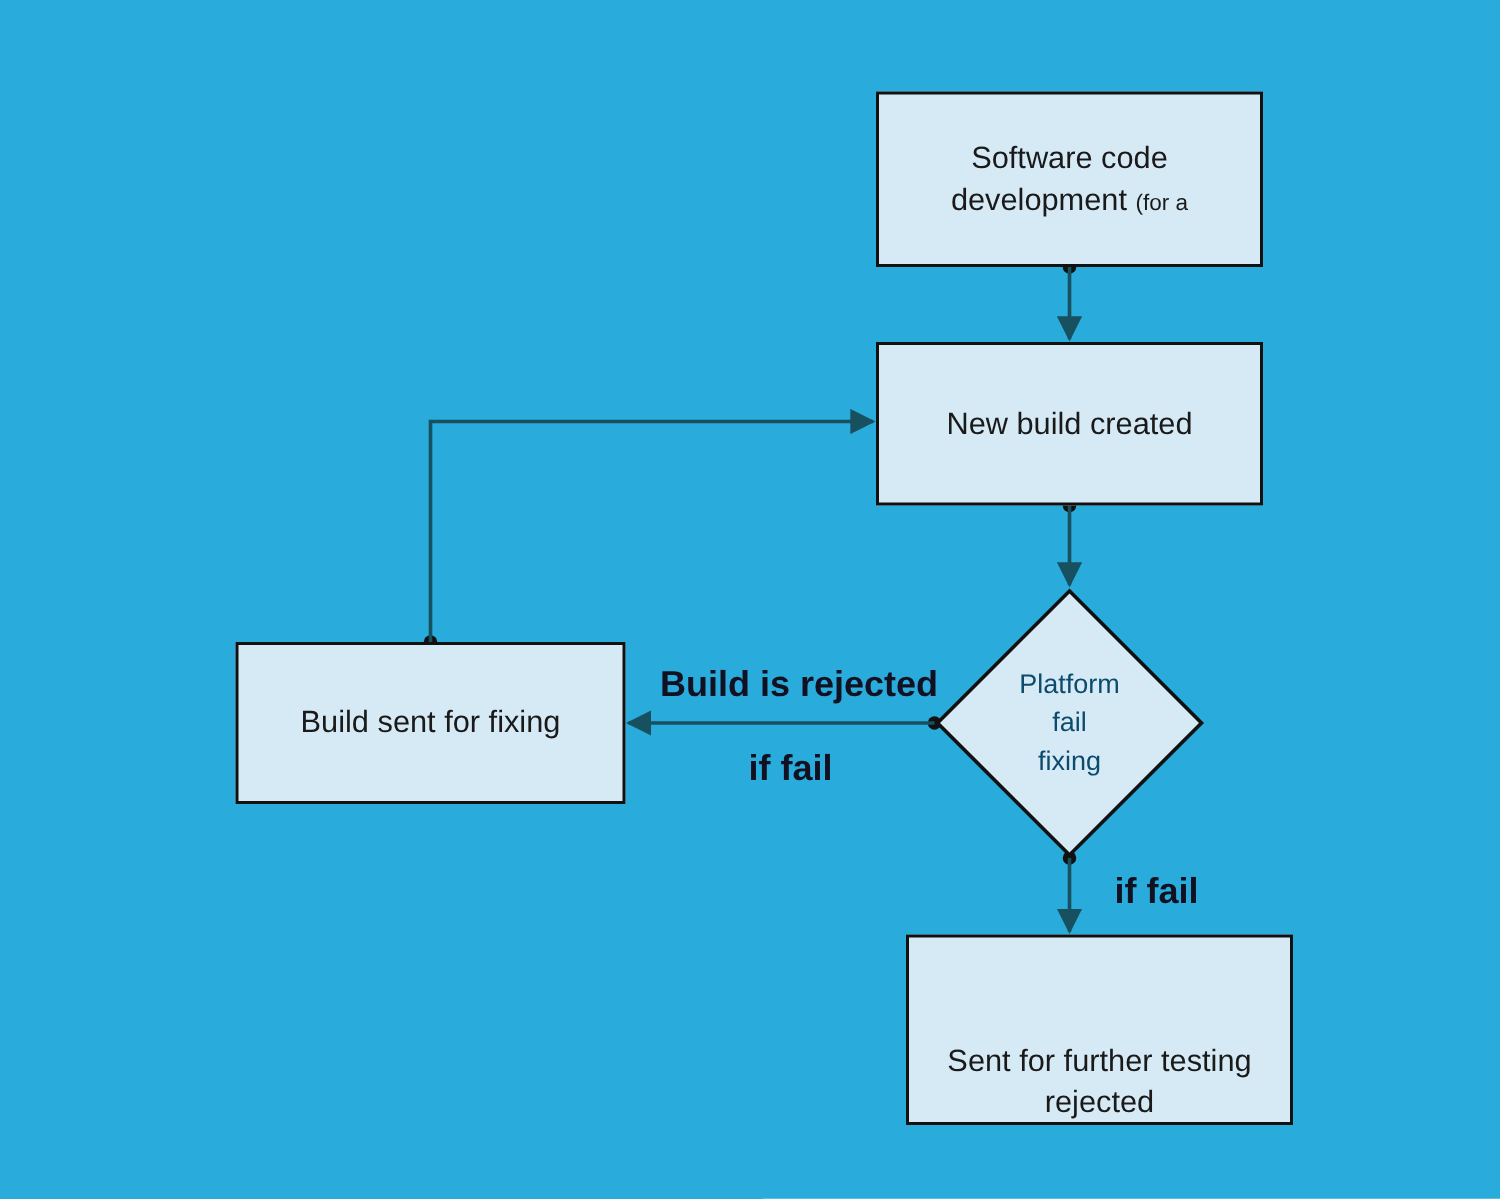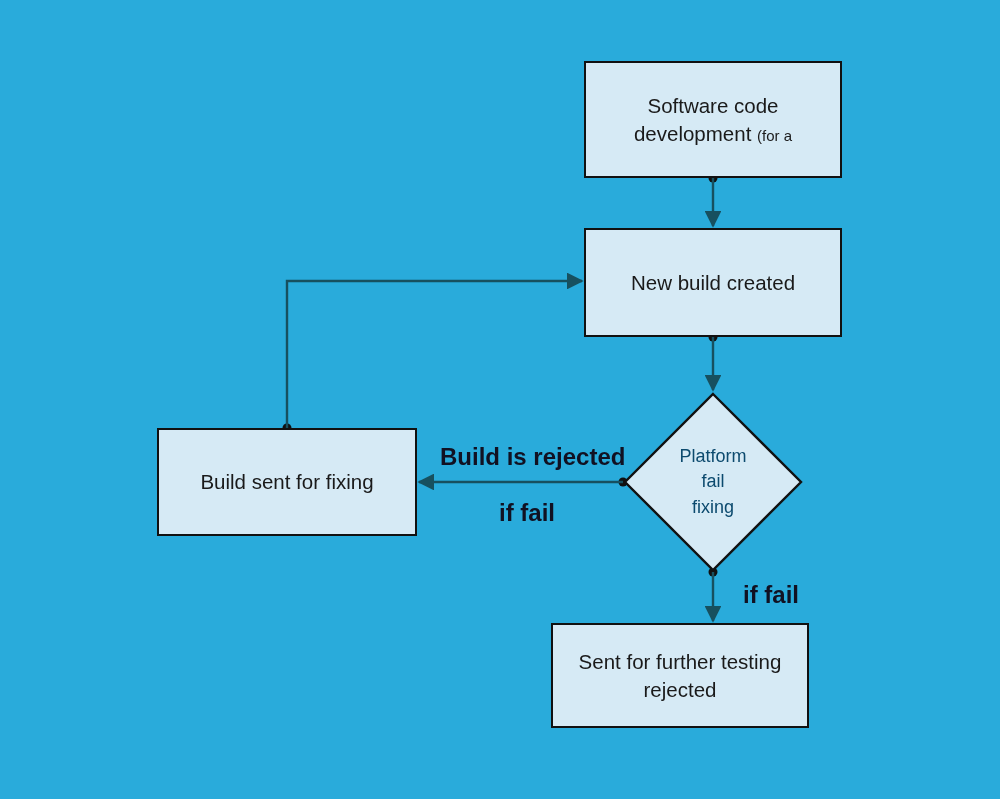--- a/index.html
+++ b/index.html
@@ -140,21 +140,21 @@
         <span>fail</span><br>
         <span>fixing</span>
       </div>
     </div>
   </div>
 
   <div class="node node-rect" style="left:157px; top:428px; width:260px; height:108px;">
     <div class="node-label">Build sent for fixing</div>
   </div>
 
-  <div class="node node-rect" style="left:551px; top:623px; width:258px; height:105px;">
+  <div class="node node-rect" style="left:604px; top:623px; width:258px; height:127px;align-items:flex-end;">
     <div class="node-label">
       <span>Sent for further testing</span><br>
       <span>rejected</span>
     </div>
   </div>
 
   <div class="edge-label" style="left:440px; top:443px;">Build is rejected</div>
 
   <div class="edge-label" style="left:489px; top:499px;margin-left:10px;">if fail</div>
 

